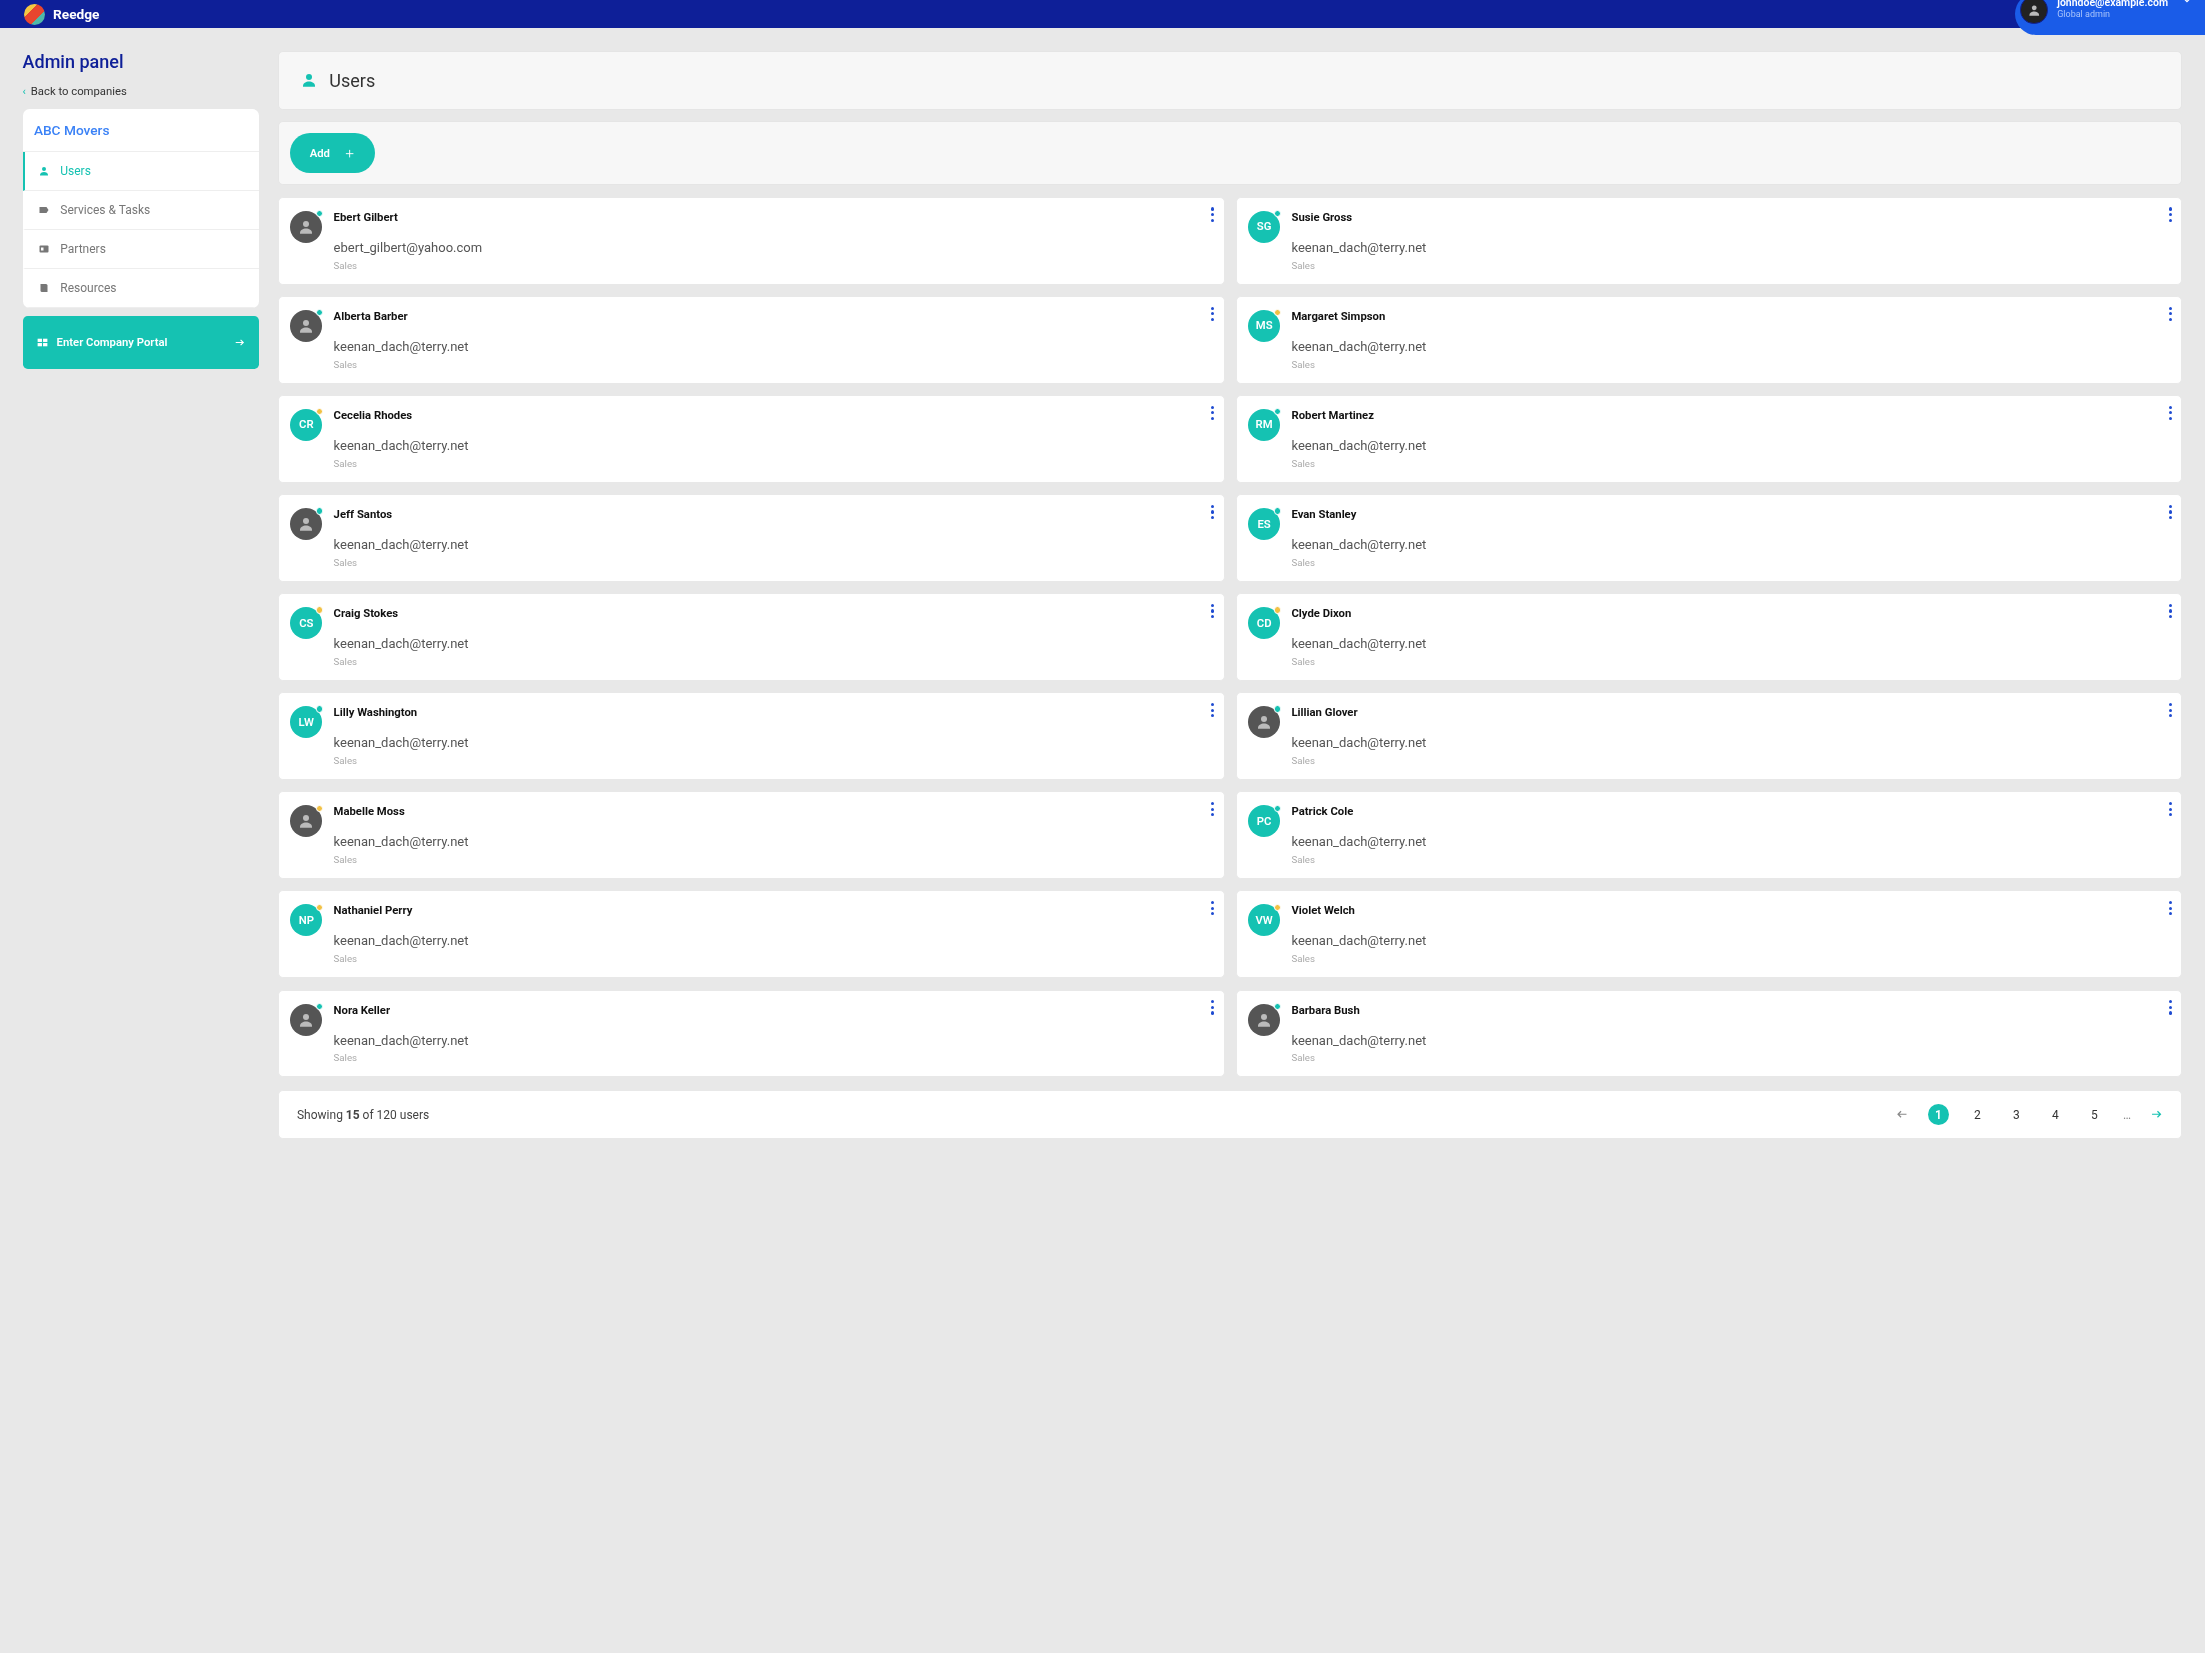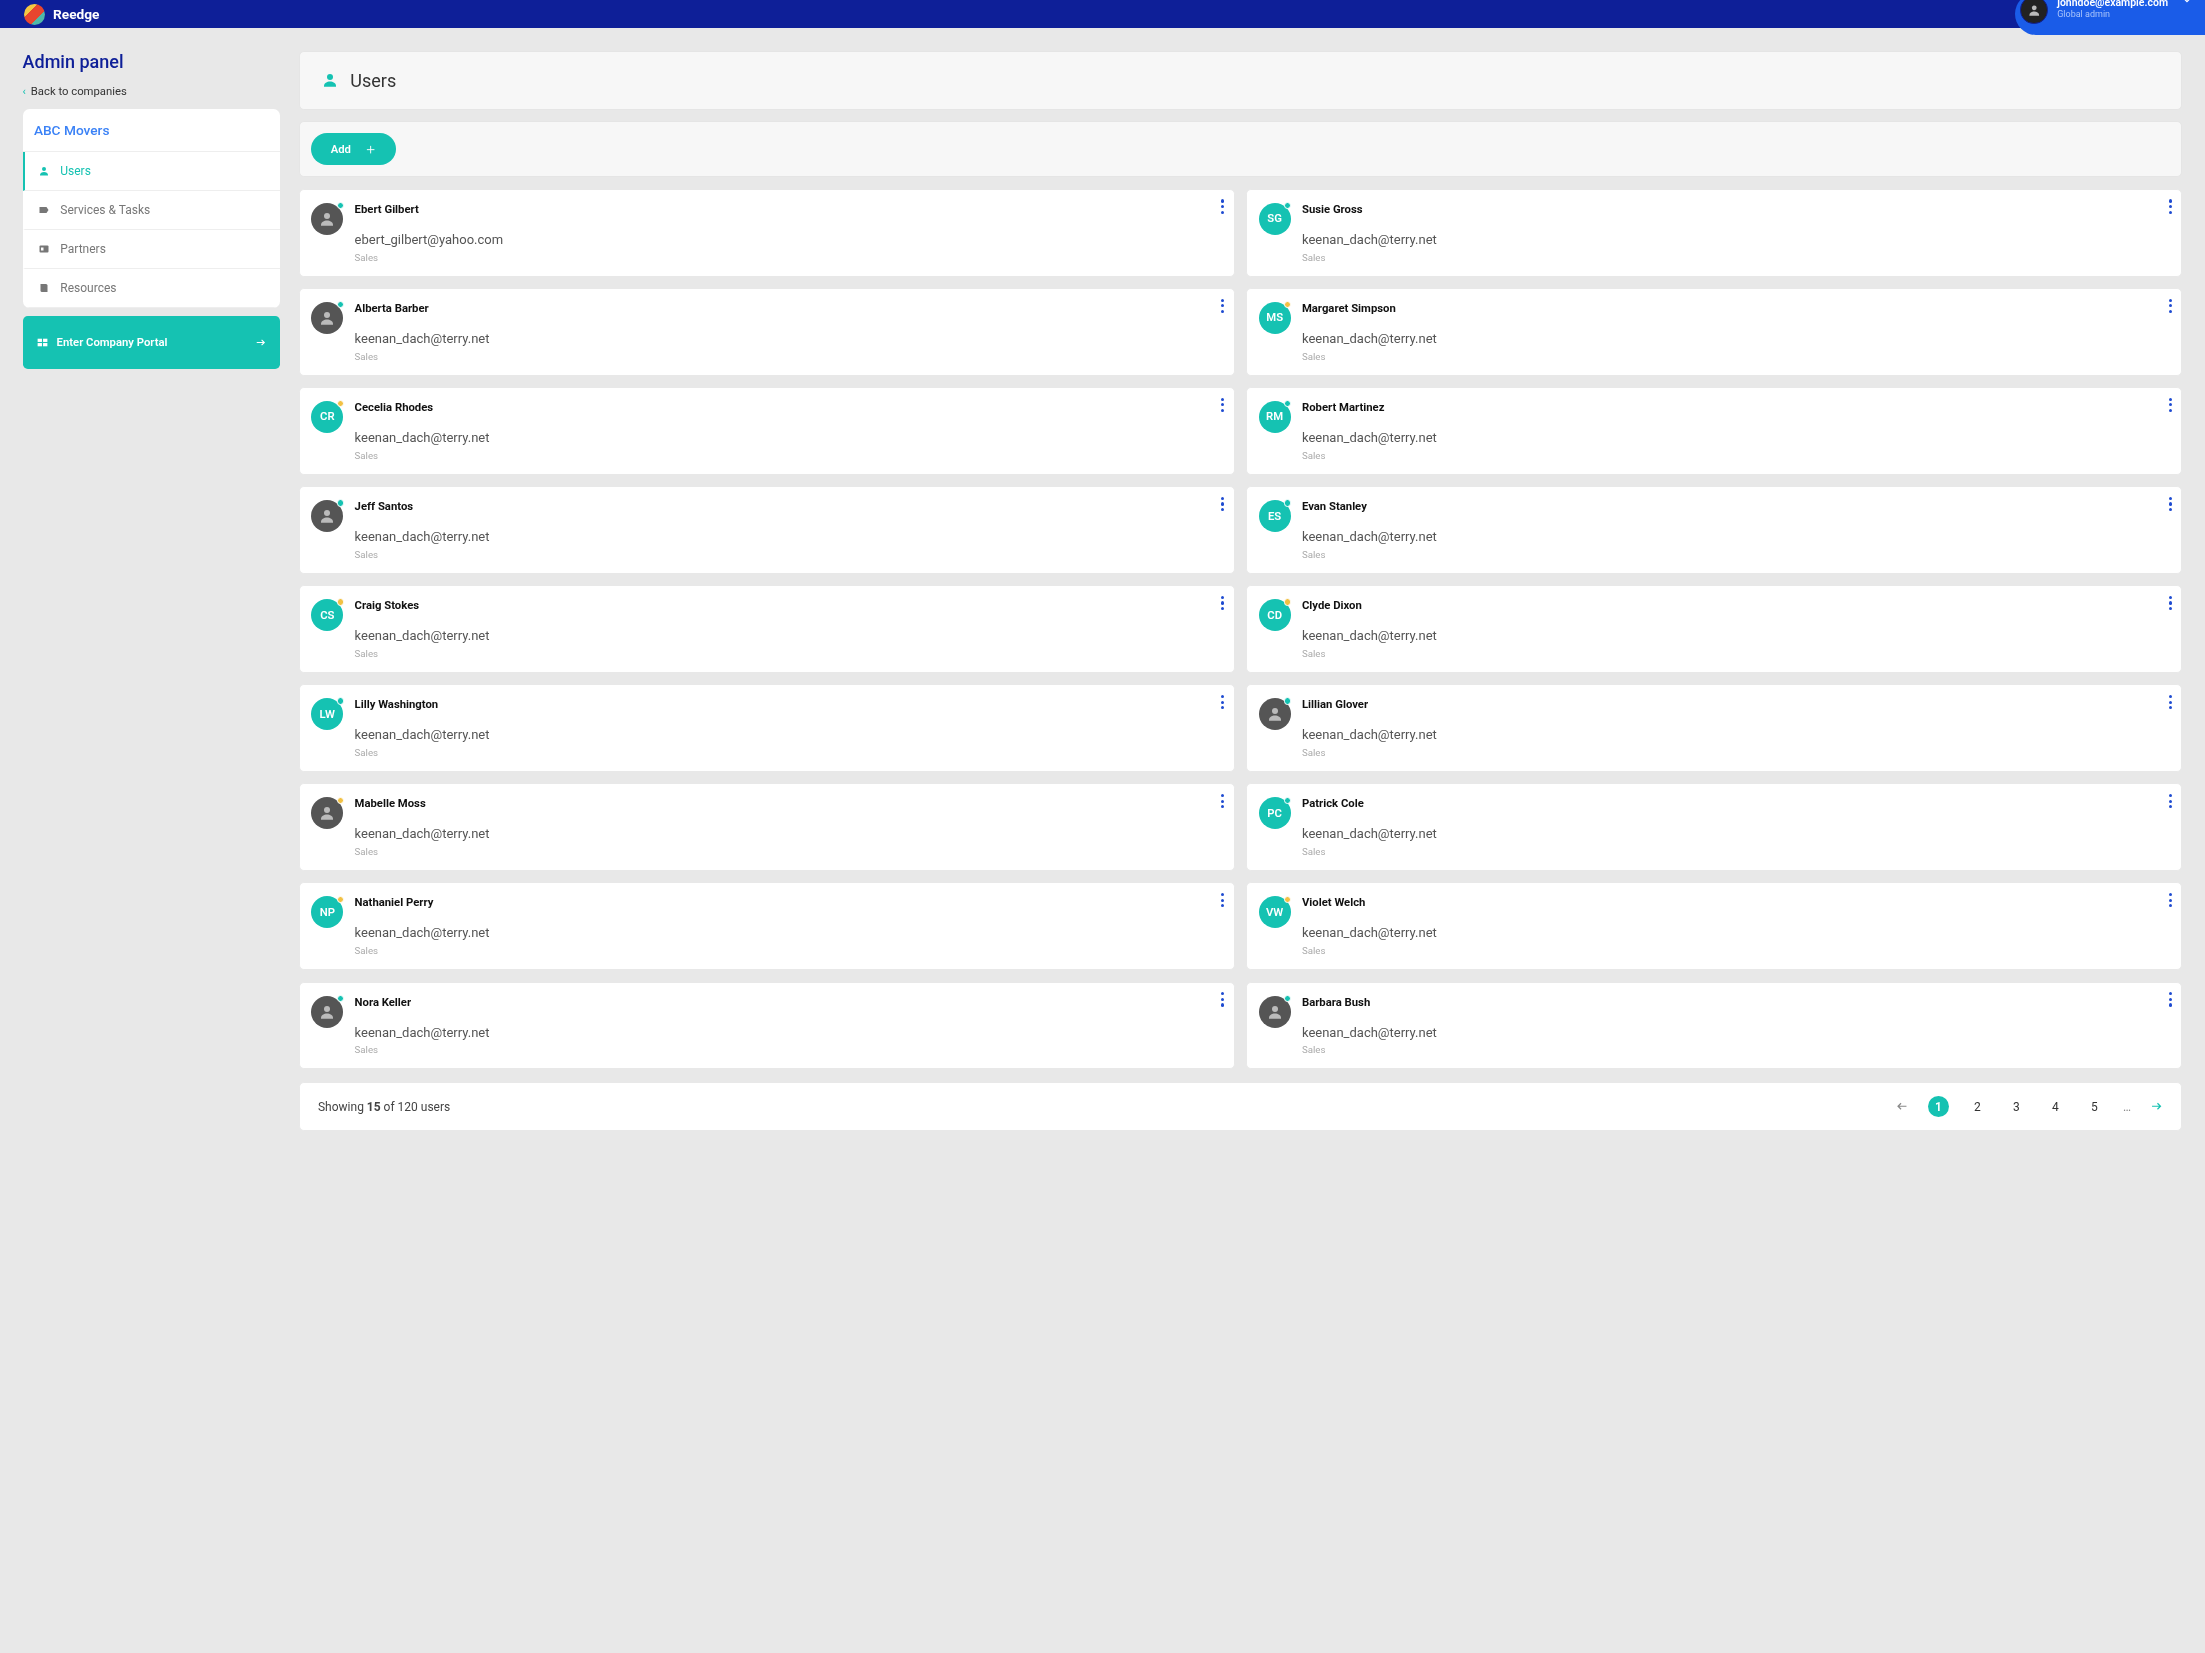--- a/index.html
+++ b/index.html
@@ -12,21 +12,21 @@
 .logo-text { color: #fff; font-weight: 700; font-size: 13.7px; }
 .user-chip { background: #1a5ce8; border-radius: 21px 0 0 21px; display: flex; gap: 9.7px; padding: 3.2px 14.5px 3.2px 4.8px; height: 42px; }
 .avatar-hdr { width: 27.4px; height: 27.4px; border-radius: 50%; background: #222; display:flex; align-items:center; justify-content:center; color:#ddd; font-size:9px; border:1.6px solid #0e1f98; }
 .user-info { display:flex; flex-direction:column; }
 .user-email { color:#fff; font-size:10.5px; font-weight:600; }
 .user-role { color:#a9c4fb; font-size:9px; }
 .chev-down { color:#fff; font-size:9.7px; margin-left:4.8px; }
 
 
 .layout { display:flex; gap: 19.4px; padding: 22.6px; align-items: flex-start; }
-.sidebar { width: 257px; flex-shrink:0; }
+.sidebar { width: 236px; flex-shrink:0; }
 .panel-title { font-size: 18px; color:#0e1f98; font-weight:500; margin-bottom:13px; }
 .backlink { font-size:11.3px; color:#333; cursor:pointer; margin-bottom:11.3px; display:flex; align-items:center; gap:4.8px;}
 .backlink .chev { color:#15c2b2; font-size:11.3px; }
 .sidebar-card { background:#fff; border-radius:6.5px; overflow:hidden; }
 .company-name { padding:13px 11.3px; font-size:13.7px; color:#3b82f6; font-weight:500; border-bottom:0.8px solid #eee;}
 .nav-item { display:flex; align-items:center; gap:9.7px; padding:12px 13px; font-size:12px; color:#777; border-bottom:0.8px solid #eee; cursor:pointer; border-left:2.4px solid transparent;}
 .nav-item.active { color:#15c2b2; border-left-color:#15c2b2; }
 .nav-item .icn { width:13px; display:inline-flex; justify-content:center; color:inherit; font-size:12px;}
 .portal-btn { margin-top:8px; background:#15c2b2; color:#fff; border-radius:4.8px; padding:20px 13px; display:flex; align-items:center; justify-content:space-between; cursor:pointer; font-weight:600; font-size:11.3px;}
 .portal-btn .left { display:flex; align-items:center; gap:8px;}
@@ -34,21 +34,21 @@
 
 .main { flex:1; display:flex; flex-direction:column; gap:11.3px; }
 .page-header-card { background:#f7f7f7; border:0.8px solid #e5e5e5; border-radius:4.8px; padding:18px 21px; display:flex; align-items:center; gap:11.3px;}
 .page-header-card .icn { color:#15c2b2; font-size:16px;}
 .page-title-text { font-size:18px; color:#333; }
 .search-card { background:#f7f7f7; border:0.8px solid #e5e5e5; border-radius:4.8px; padding:11.3px; display:flex; align-items:center; gap:11.3px;}
 .search-wrap { flex:1; display:flex; background:#fff; border:0.8px solid #e3e3e3; border-radius:4.8px; overflow:hidden; height:42px;}
 .search-input { flex:1; border:none; outline:none; padding:0 13px; font-size:12px; color:#333; background:transparent;}
 .search-input::placeholder { color:#bbb; }
 .search-btn { width:61px; background:#15c2b2; display:flex; align-items:center; justify-content:center; cursor:pointer;}
-.add-btn { background:#15c2b2; color:#fff; border-radius:21px; height:32px; padding:0 19.4px; display:flex; align-items:center; gap:14px; cursor:pointer; font-weight:600; font-size:11.3px;}
+.add-btn { background:#15c2b2; color:#fff; border-radius:21px; height:40px; padding:0 19.4px; display:flex; align-items:center; gap:14px; cursor:pointer; font-weight:600; font-size:11.3px;}
 
 .cards-grid { display:grid; grid-template-columns: repeat(2, 1fr); gap:11.3px; }
 .user-card { background:#fff; border:0.8px solid #e8e8e8; border-radius:4.8px; padding:13px 11.3px; display:flex; gap:11.3px; position:relative; cursor:pointer;}
 .dots { position:absolute; top:9.7px; right:9.7px; color:#1e4bd1; font-size:14.5px; line-height:0.5; cursor:pointer; display:flex; flex-direction:column; gap:2.4px; align-items:center;}
 .dots span{width:3.2px;height:3.2px;background:#1e4bd1;border-radius:50%;}
 .uavatar { width:32px; height:32px; border-radius:50%; background:#15c2b2; color:#fff; display:flex; align-items:center; justify-content:center; font-weight:600; font-size:11.3px; position:relative; flex-shrink:0;}
 .uavatar.photo { background:#555; color:#ccc; font-size:8px;}
 .status-dot { position:absolute; top:-0.8px; right:-0.8px; width:7.3px; height:7.3px; border-radius:50%; border:1.2px solid #fff;}
 .status-dot.online{background:#15c2b2;}
 .status-dot.away{background:#f2c144;}

